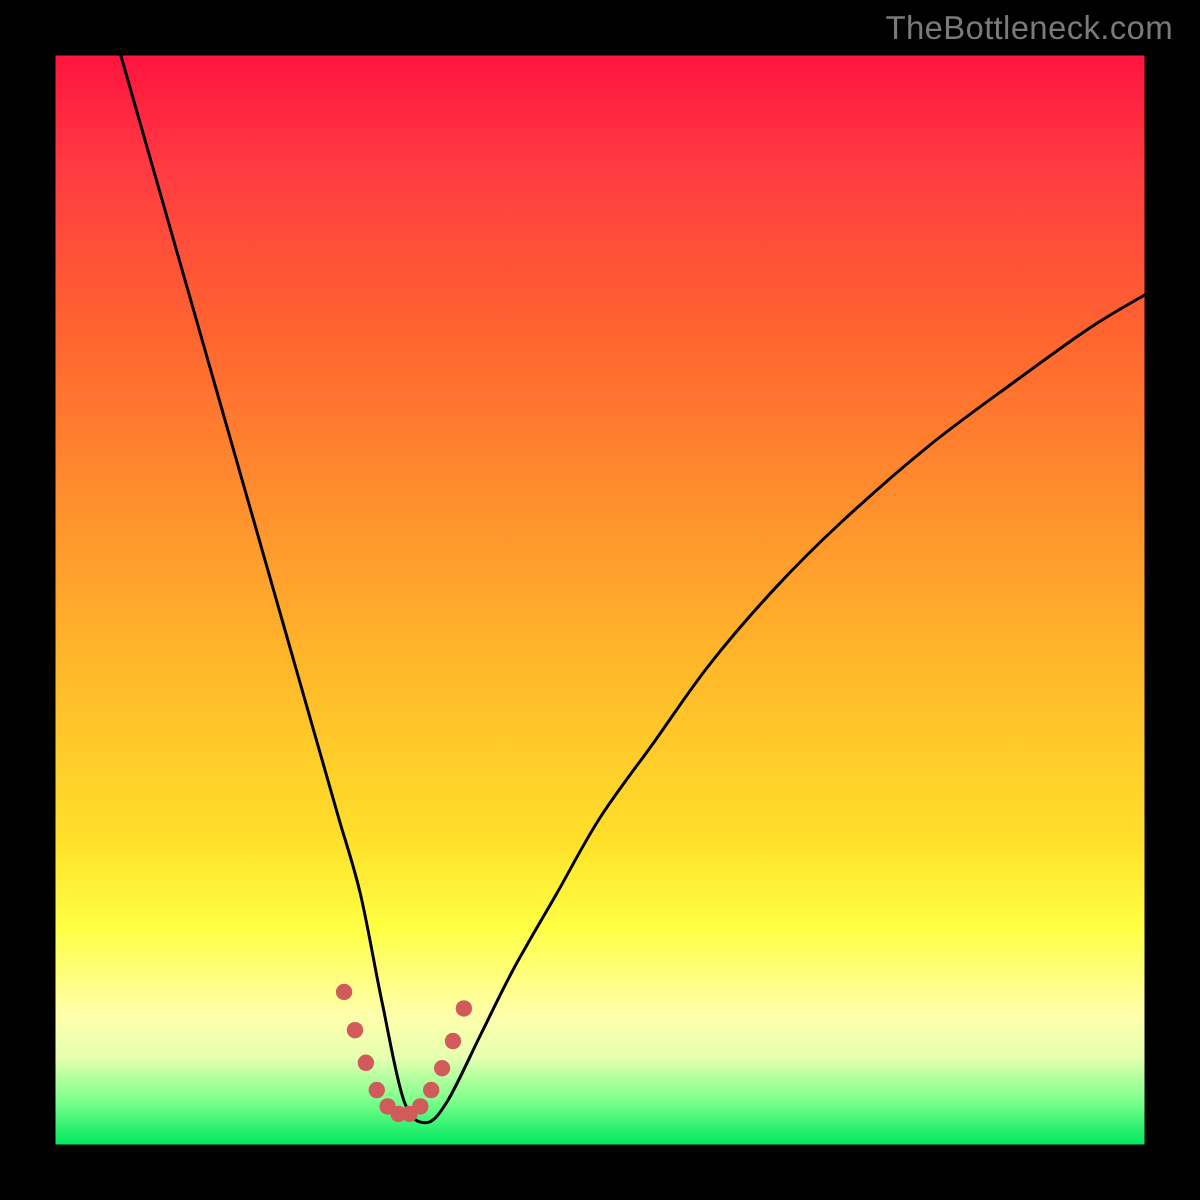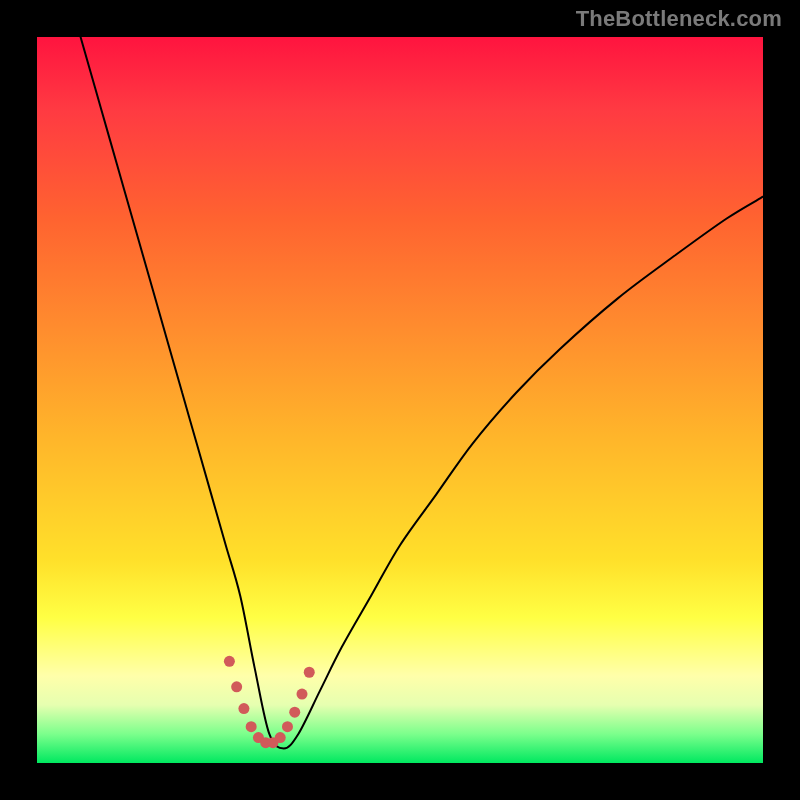--- a/index.html
+++ b/index.html
@@ -31,21 +31,21 @@
       #7cff8c 96%,
       #00e860 100%
     );
   }
   .watermark {
     position: absolute;
     top: 6px;
     right: 18px;
     color: #7a7a7a;
     font-size: 22px;
-    font-weight: 700;
+    font-weight: 400;
     letter-spacing: 0.2px;
   }
   svg.plot {
     position: absolute;
     left: 0;
     top: 0;
   }
 </style>
 </head>
 <body>

